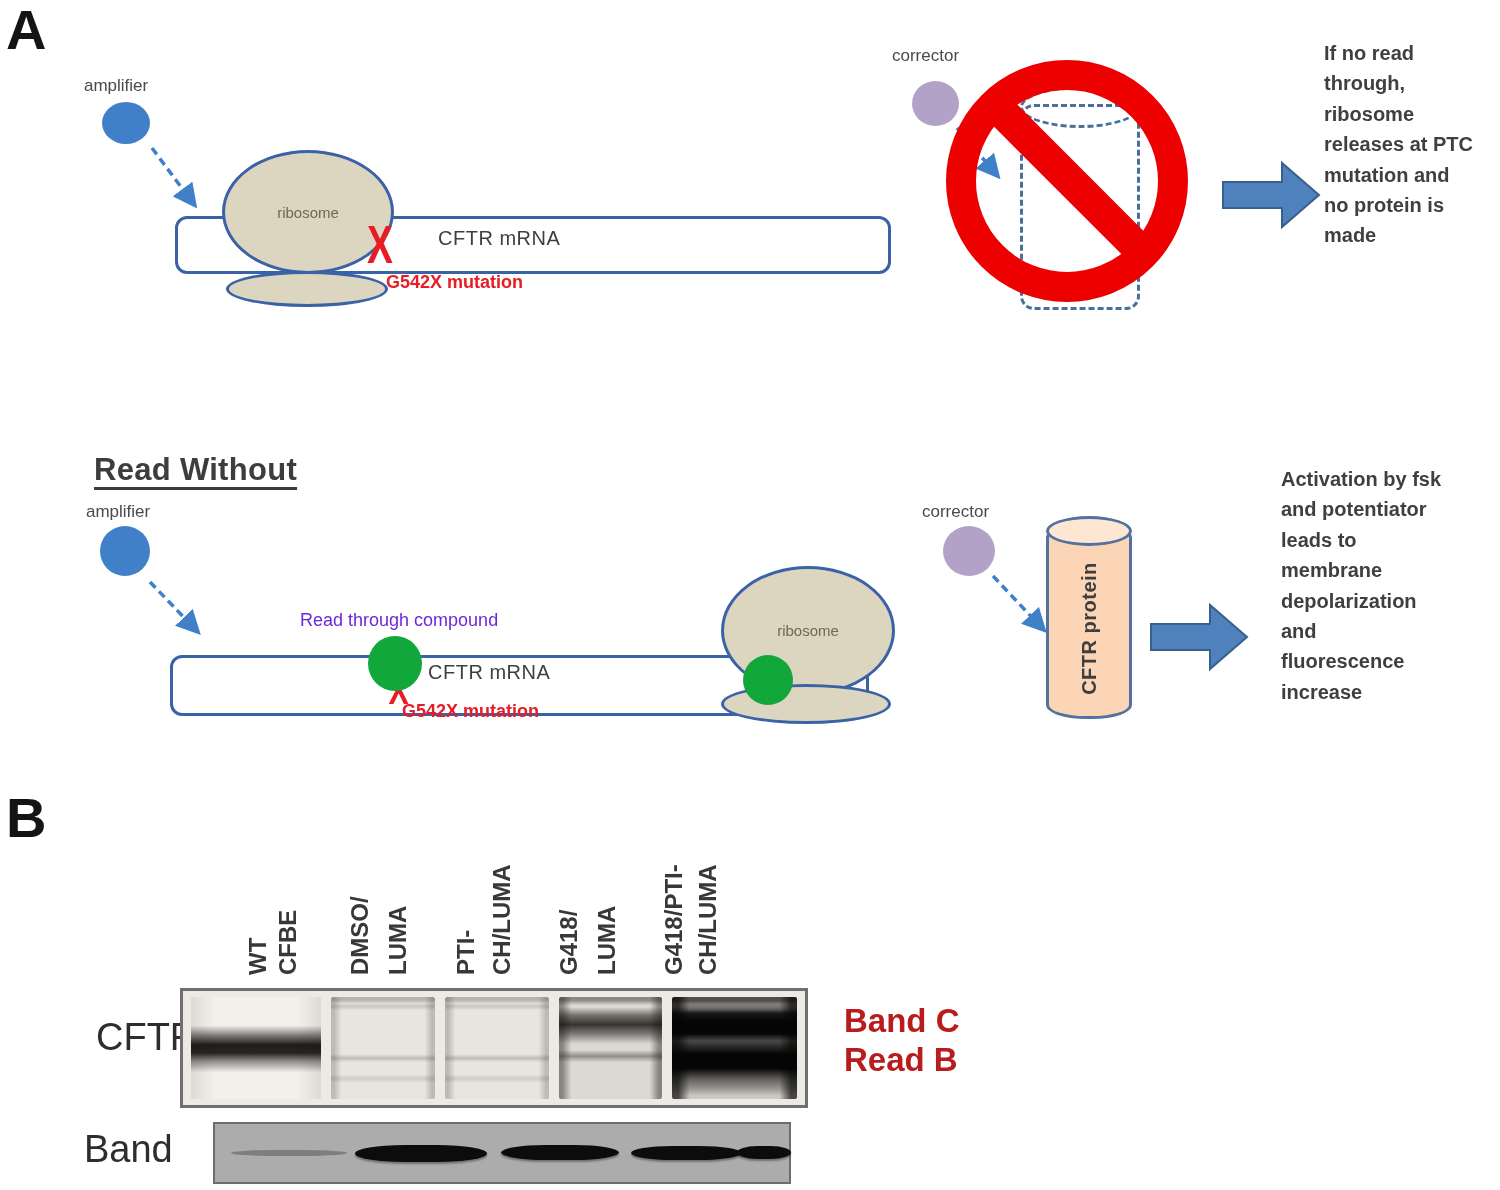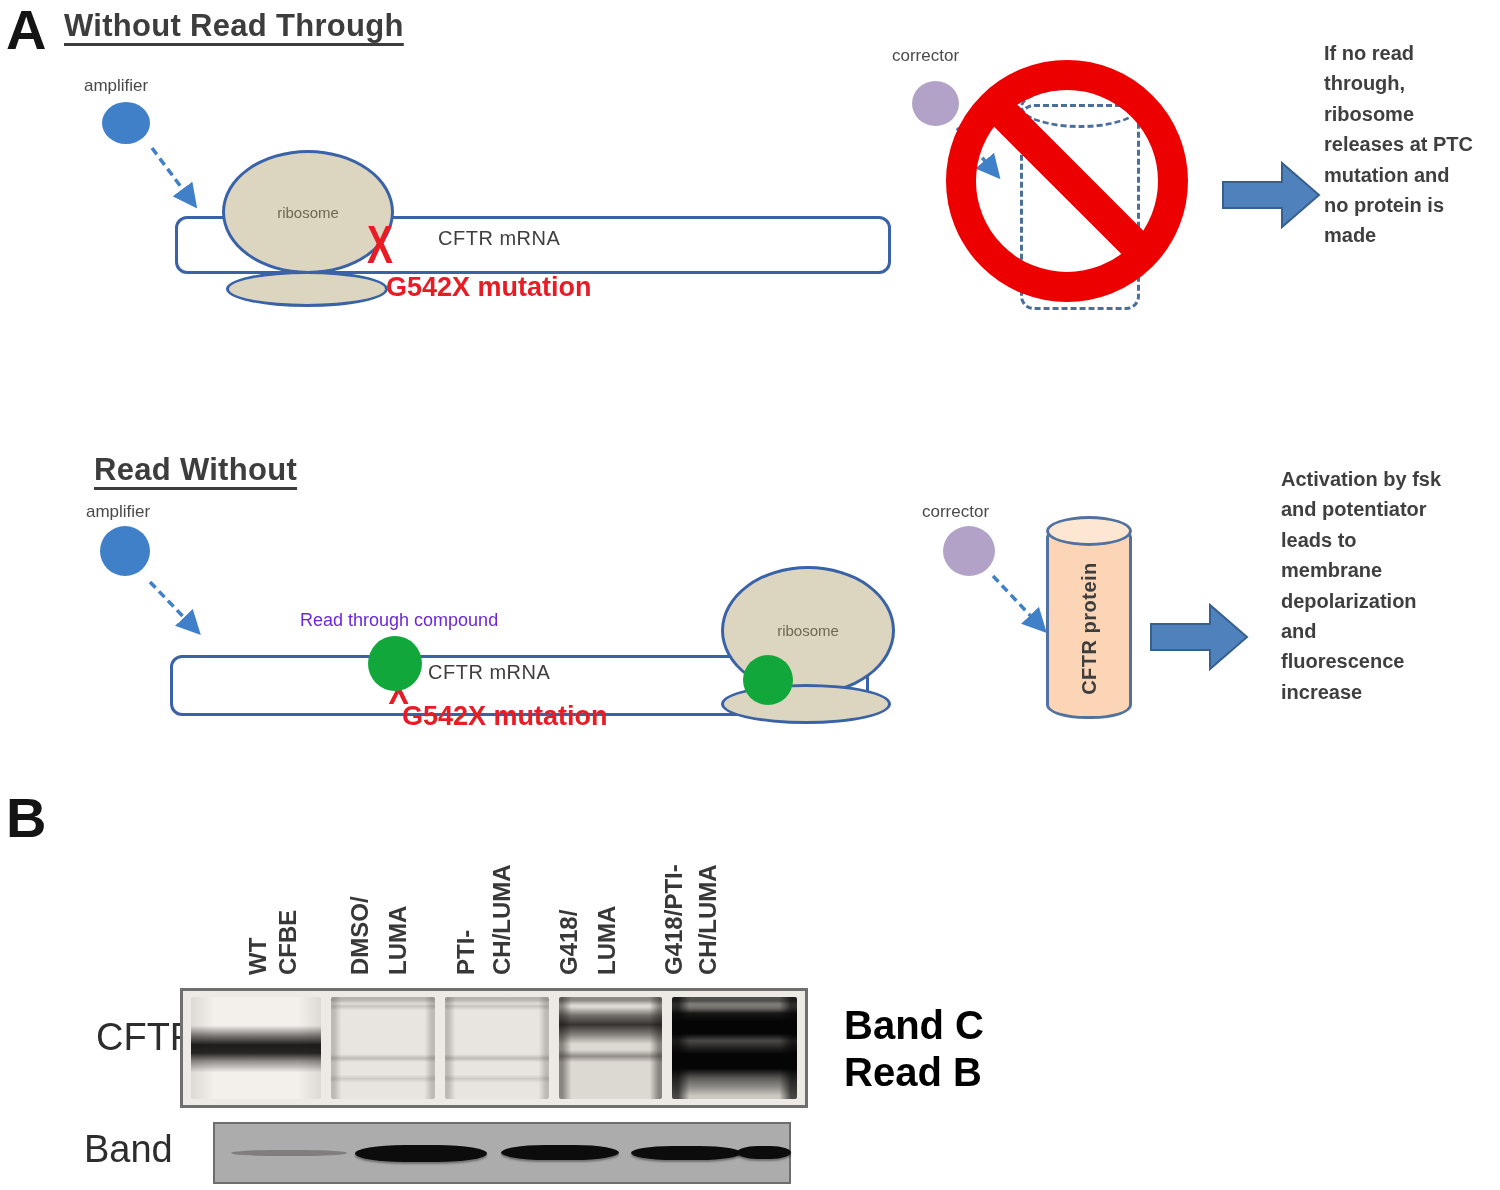--- a/index.html
+++ b/index.html
@@ -15,21 +15,21 @@
   .amp-circle{background:var(--amplifier-blue);}
   .corr-circle{background:var(--corrector-purple);}
   .green-circle{background:var(--compound-green);}
   .mrna-bar{background:#fff;border:3px solid var(--outline-blue);border-radius:12px;z-index:1;}
   .ribosome{background:var(--ribosome-tan);border:3px solid var(--outline-blue);border-radius:50%;
        display:flex;align-items:center;justify-content:center;z-index:3;}
   .ribosome-text{font-size:15px;color:#6f6852;}
   .subunit{background:var(--ribosome-tan);border:3px solid var(--outline-blue);border-radius:50%;z-index:3;}
   .mrna-text{font-size:20px;color:var(--text-dark);letter-spacing:.5px;z-index:2;}
   .x-mark{font-weight:700;color:var(--mutation-red);line-height:1;z-index:4;}
-  .mutation-text{font-size:27px;font-weight:700;color:var(--mutation-red);z-index:4;}
+  .mutation-text{font-size:18px;font-weight:700;color:var(--mutation-red);z-index:4;}
   .result-text{font-size:20px;line-height:1.52;font-weight:600;color:var(--text-dark);white-space:pre-line;}
   .ring{border:30px solid var(--prohibition-red);border-radius:50%;z-index:5;}
   .slash{background:var(--prohibition-red);transform:rotate(45deg);z-index:5;border-radius:4px;}
   .ghost{border:3.5px dashed #4a6f9d;z-index:1;}
   .overlay{position:absolute;left:0;top:0;pointer-events:none;z-index:2;}
   .overlay line{stroke:var(--amplifier-blue);stroke-width:3.5;stroke-dasharray:8 5;}
   #ah path{fill:var(--amplifier-blue);}
   .block-arrow{z-index:2;}
   .block-arrow polygon{fill:var(--arrow-blue);stroke:#38608f;stroke-width:2;}
   .cyl-top{position:absolute;left:0;top:0;width:86px;height:30px;background:#fde7d2;
@@ -37,21 +37,21 @@
   .cyl-body{position:absolute;left:0;top:15px;width:86px;height:188px;background:var(--protein-peach);
        border:3px solid #51719f;border-radius:10px 10px 40px 40px/6px 6px 14px 14px;box-sizing:border-box;z-index:1;}
   .cyl-label{position:absolute;left:0;top:20px;width:86px;height:185px;display:flex;
        align-items:center;justify-content:center;z-index:3;}
   .cyl-label span{transform:rotate(-90deg);white-space:nowrap;font-size:20px;font-weight:700;
        color:#3e3e3e;letter-spacing:.5px;}
   
   .vlabel{position:absolute;top:951px;height:24px;line-height:24px;transform:rotate(-90deg);
        transform-origin:0 100%;white-space:nowrap;font-size:24px;font-weight:700;color:#383838;}
   .blot-label{font-size:38px;color:#2d2d2d;}
-  .band-label{font-size:40px;line-height:1.18;font-weight:600;color:#000000;}
+  .band-label{font-size:33px;line-height:1.18;font-weight:600;color:#b91c1c;}
   .cftr-blot{left:180px;top:988px;width:628px;height:120px;border:3px solid #6f6f6f;
        background:#edeae6;display:flex;gap:10px;padding:6px 8px;box-sizing:border-box;}
   .lane{height:100%;border-radius:2px;}
   .lane[data-intensity="strong-single"]{flex:1.25;background:
     linear-gradient(180deg, transparent 28%, rgba(25,22,20,.55) 38%, rgba(12,10,9,.92) 47%, rgba(12,10,9,.88) 55%, rgba(25,22,20,.45) 63%, transparent 74%),
     linear-gradient(90deg, rgba(120,115,108,.18), transparent 18%, transparent 82%, rgba(120,115,108,.18)),
     #f3f0ec;}
   .lane[data-intensity="faint"]{flex:1;background:
     linear-gradient(180deg, rgba(70,65,60,.30) 0 3%, transparent 7%),
     linear-gradient(180deg, transparent 6%, rgba(70,65,60,.20) 9%, transparent 13%),
@@ -75,21 +75,20 @@
   .actin-band[data-intensity="strong"]{background:#0c0c0c;box-shadow:0 2px 2px rgba(0,0,0,.35);}
   .actin-band[data-intensity="faint"]{background:rgba(55,52,50,.38);}
 </style>
 </head>
 <body>
 
 <div id="fig">
 
   <div class="abs panel-letter" style="left:6px;top:2px">A</div>
 
-  <div class="abs section-title" style="left:64px;top:8px">Without Read Through</div>
 
   <div class="abs small-label" style="left:84px;top:76px">amplifier</div>
   <div class="abs circle amp-circle" style="left:102px;top:102px;width:48px;height:42px"></div>
 
   <div class="abs mrna-bar" style="left:175px;top:216px;width:710px;height:52px"></div>
 
   <div class="abs ribosome" style="left:222px;top:150px;width:166px;height:118px">
     <span class="ribosome-text">ribosome</span>
   </div>
   <div class="abs subunit" style="left:226px;top:271px;width:156px;height:30px"></div>

